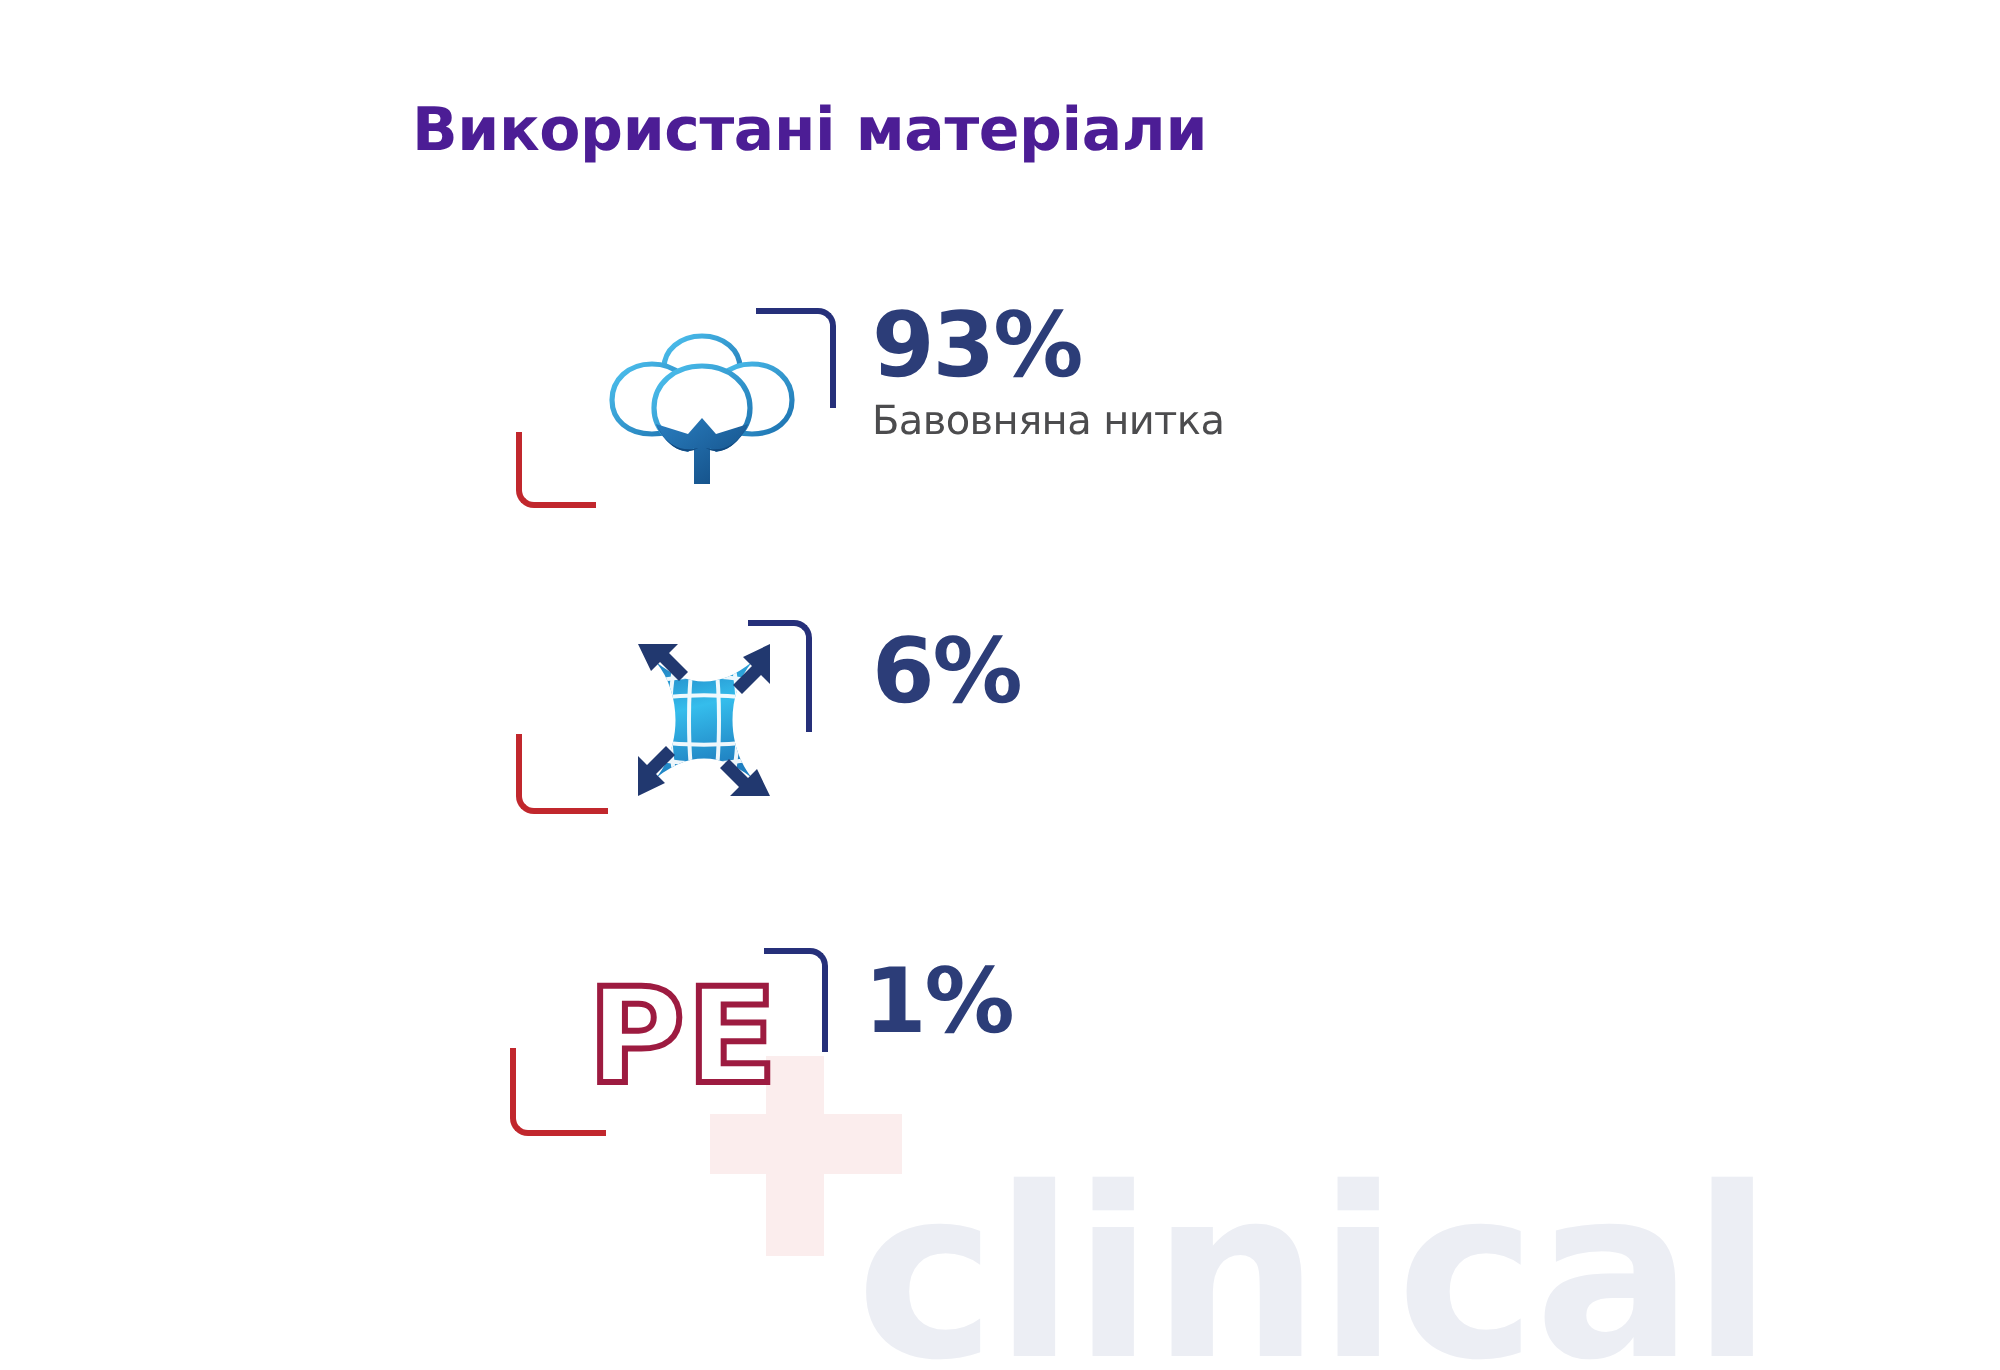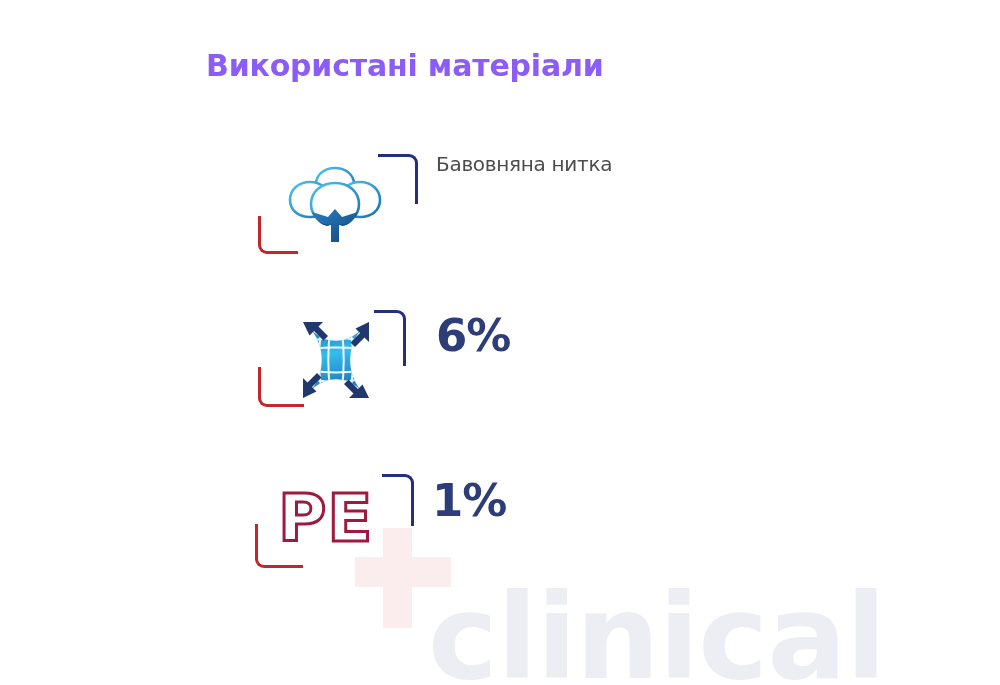--- a/index.html
+++ b/index.html
@@ -69,21 +69,21 @@
   }
 
   #page-title {
     position: absolute;
     left: 206px;
     top: 48px;
     font-family: "DejaVu Sans", sans-serif;
     font-size: 30px;
     font-weight: bold;
     letter-spacing: -0.2px;
-    color: #8b5cf6;
+    color: #4c1d95;
     white-space: nowrap;
   }
 
   .material-row {
     position: absolute;
     left: 250px;
     width: 700px;
     height: 120px;
   }
   #row-cotton    { top: 150px; }
@@ -109,20 +109,21 @@
   #row-cotton    .bracket-navy { left: 128px; top: 4px;  width: 40px; height: 50px; }
   #row-lycra     .bracket-red  { left: 8px;  top: 62px; width: 46px; height: 40px; }
   #row-lycra     .bracket-navy { left: 124px; top: 5px;  width: 32px; height: 56px; }
   #row-polyester .bracket-red  { left: 5px;  top: 56px; width: 48px; height: 44px; }
   #row-polyester .bracket-navy { left: 132px; top: 6px;  width: 32px; height: 52px; }
 
   
   .material-icon {
     position: absolute;
     display: block;
+    margin-left: 16px;
   }
   #cotton-icon-wrap    { left: 36px; top: 12px; width: 98px; height: 82px; }
   #lycra-icon-wrap     { left: 48px; top: 12px; width: 76px; height: 86px; }
   #polyester-icon-wrap { left: 28px; top: 18px; width: 110px; height: 70px; }
 
   
   .material-text {
     position: absolute;
     left: 186px;
     top: 0;
@@ -205,20 +206,21 @@
         <path d="M49 21 C63 21 73 30 73 42 C73 54 63 62 49 62 C35 62 25 54 25 42 C25 30 35 21 49 21 Z" fill="#ffffff" stroke="url(#puffStroke)" stroke-width="2.6"></path>
 
         <path d="M49 47 L56 55 L72 50 C72 50 68 62 56 64 L53 62 L53 80 L45 80 L45 62 L42 64
                  C30 62 26 50 26 50 L42 55 Z" fill="url(#calyxGrad)"></path>
         <path d="M26 50 C26 50 32 66 47 62 C47 62 36 70 26 50 Z" fill="#11497f"></path>
         <path d="M72 50 C72 50 66 66 51 62 C51 62 62 70 72 50 Z" fill="#11497f"></path>
       </svg>
     </div>
 
     <div class="material-text">
+      <div class="material-pct">93%</div>
       <div class="material-name">Бавовняна нитка</div>
     </div>
   </div>
 
   <div class="material-row" id="row-lycra">
 
     <div class="bracket bracket-red"></div>
     <div class="bracket bracket-navy"></div>
 
     <div class="material-icon" id="lycra-icon-wrap">

